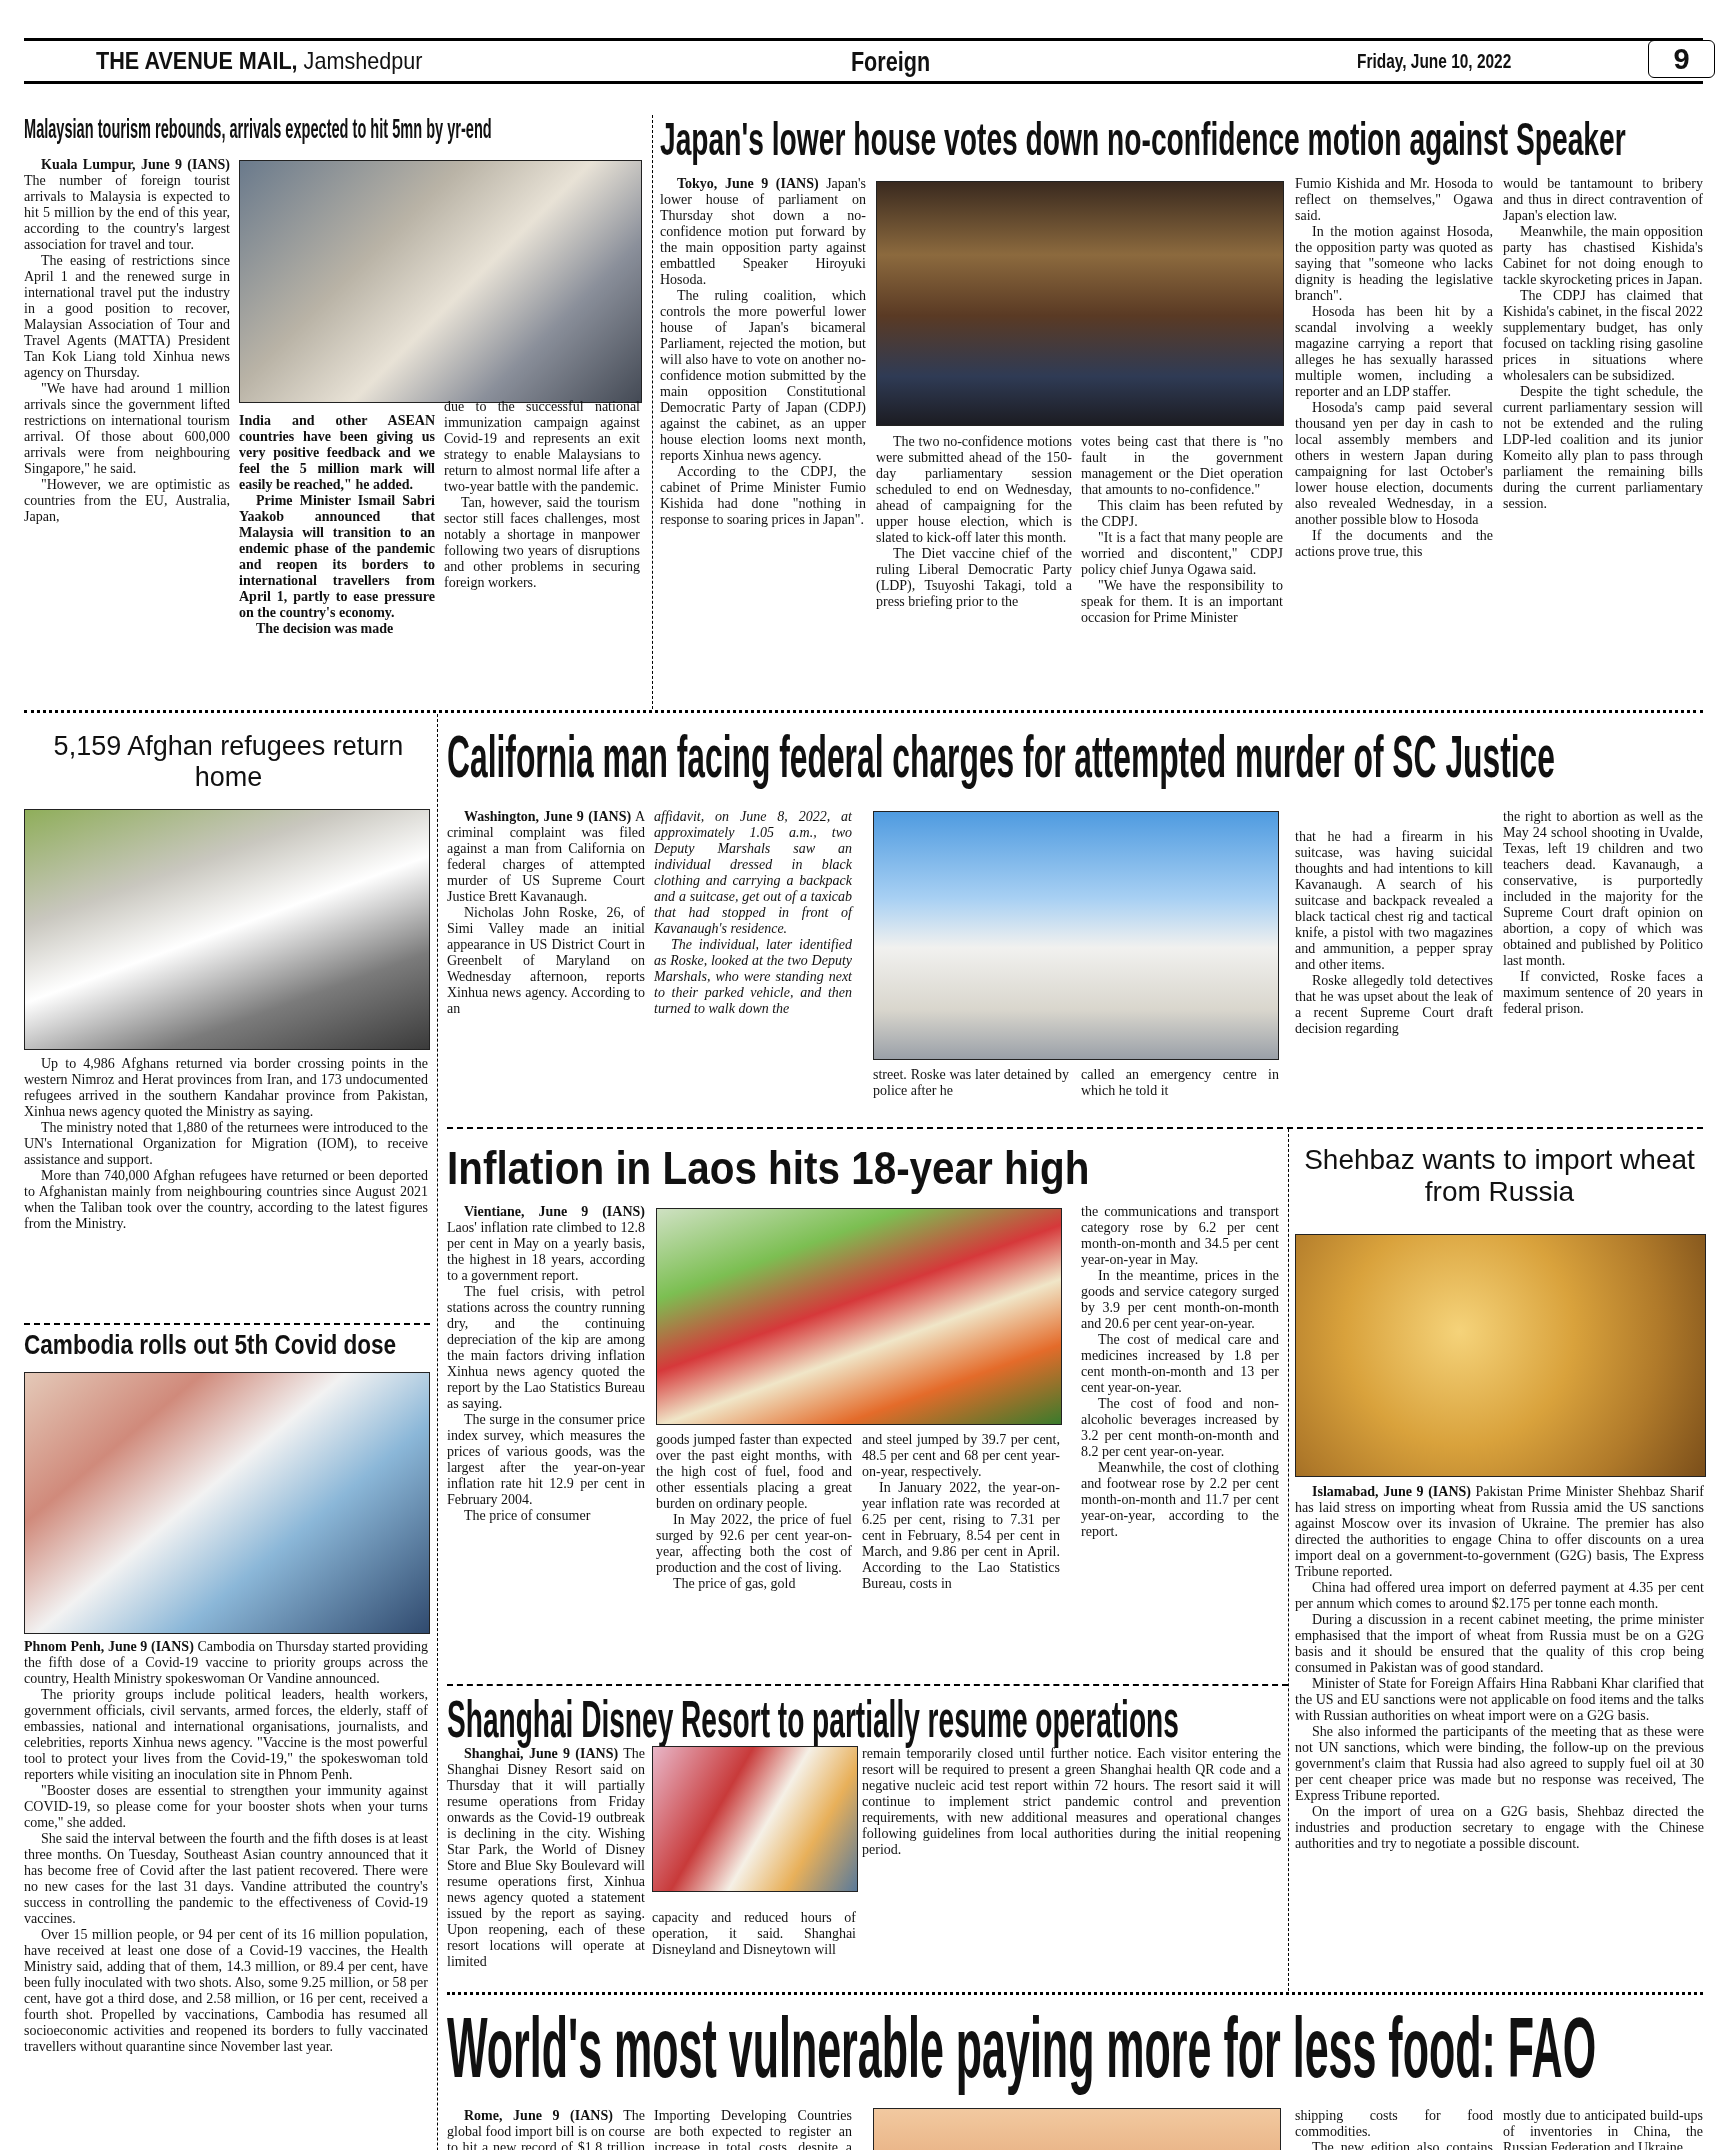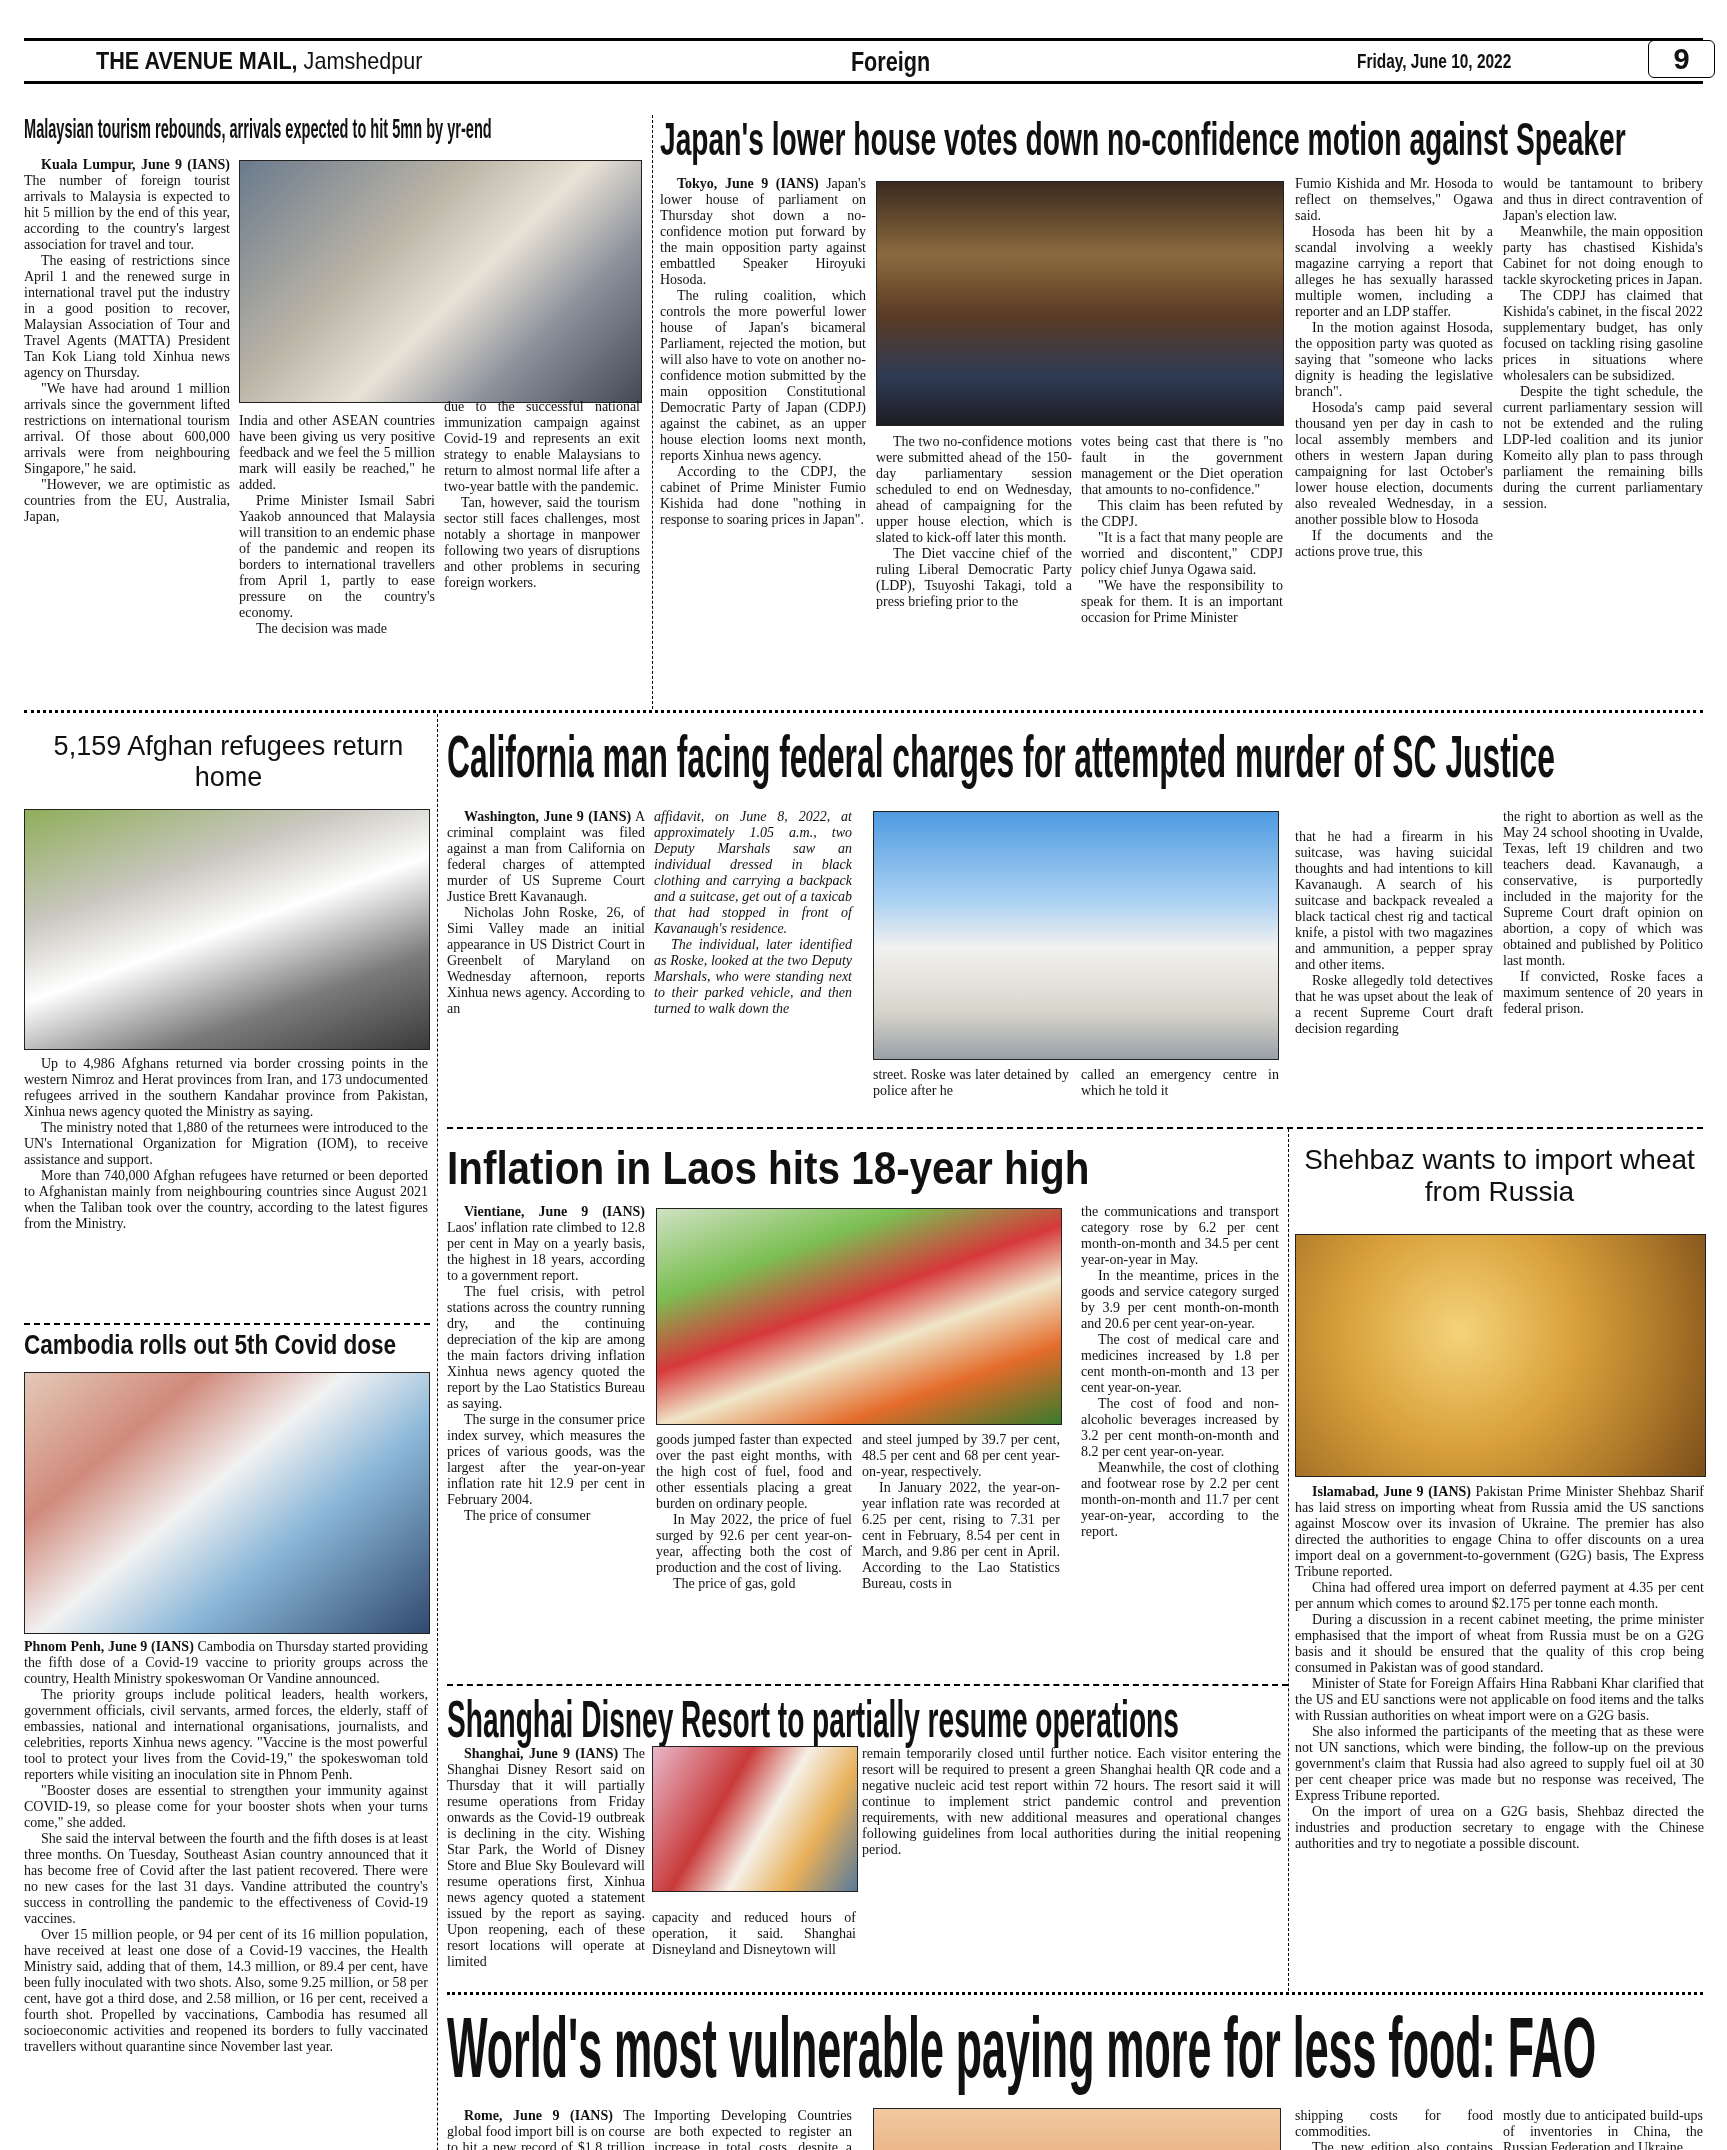--- a/index.html
+++ b/index.html
@@ -32,21 +32,21 @@
 </div>
 
 <div class="abs hl" style="left:24px;top:115px;font-size:28px;transform:scaleX(0.52);">Malaysian tourism rebounds, arrivals expected to hit 5mn by yr-end</div>
 <div class="abs col" style="left:24px;top:157px;width:206px;">
   <p><span class="dl">Kuala Lumpur, June 9 (IANS)</span> <span>The number of foreign tourist arrivals to Malaysia is expected to hit 5 million by the end of this year, according to the country's largest association for travel and tour.</span></p>
   <p>The easing of restrictions since April 1 and the renewed surge in international travel put the industry in a good position to recover, Malaysian Association of Tour and Travel Agents (MATTA) President Tan Kok Liang told Xinhua news agency on Thursday.</p>
   <p>"We have had around 1 million arrivals since the government lifted restrictions on international tourism arrival. Of those about 600,000 arrivals were from neighbouring Singapore," he said.</p>
   <p>"However, we are optimistic as countries from the EU, Australia, Japan,</p>
 </div>
 <div class="abs photo" style="left:239px;top:160px;width:401px;height:241px;background:linear-gradient(135deg,#6a7a8c 0%,#b9b3a6 35%,#e8e2d6 55%,#8a8f9a 75%,#444a55 100%);"></div>
-<div class="abs col" style="left:239px;top:413px;width:196px;">
+<div class="abs col" style="left:239px;top:413px;width:196px;font-weight:bold;">
   <p style="text-indent:0">India and other ASEAN countries have been giving us very positive feedback and we feel the 5 million mark will easily be reached," he added.</p>
   <p>Prime Minister Ismail Sabri Yaakob announced that Malaysia will transition to an endemic phase of the pandemic and reopen its borders to international travellers from April 1, partly to ease pressure on the country's economy.</p>
   <p>The decision was made</p>
 </div>
 <div class="abs col" style="left:444px;top:399px;width:196px;">
   <p style="text-indent:0">due to the successful national immunization campaign against Covid-19 and represents an exit strategy to enable Malaysians to return to almost normal life after a two-year battle with the pandemic.</p>
   <p>Tan, however, said the tourism sector still faces challenges, most notably a shortage in manpower following two years of disruptions and other problems in securing foreign workers.</p>
 </div>
 
 <div class="abs dash-v" style="left:652px;top:115px;height:594px;"></div>
@@ -63,22 +63,22 @@
   <p>The Diet vaccine chief of the ruling Liberal Democratic Party (LDP), Tsuyoshi Takagi, told a press briefing prior to the</p>
 </div>
 <div class="abs col" style="left:1081px;top:434px;width:202px;">
   <p style="text-indent:0">votes being cast that there is "no fault in the government management or the Diet operation that amounts to no-confidence."</p>
   <p>This claim has been refuted by the CDPJ.</p>
   <p>"It is a fact that many people are worried and discontent," CDPJ policy chief Junya Ogawa said.</p>
   <p>"We have the responsibility to speak for them. It is an important occasion for Prime Minister</p>
 </div>
 <div class="abs col" style="left:1295px;top:176px;width:198px;">
   <p style="text-indent:0">Fumio Kishida and Mr. Hosoda to reflect on themselves," Ogawa said.</p>
+  <p>In the motion against Hosoda, the opposition party was quoted as saying that "someone who lacks dignity is heading the legislative branch".</p>
   <p>Hosoda has been hit by a scandal involving a weekly magazine carrying a report that alleges he has sexually harassed multiple women, including a reporter and an LDP staffer.</p>
-  <p>In the motion against Hosoda, the opposition party was quoted as saying that "someone who lacks dignity is heading the legislative branch".</p>
   <p>Hosoda's camp paid several thousand yen per day in cash to local assembly members and others in western Japan during campaigning for last October's lower house election, documents also revealed Wednesday, in a another possible blow to Hosoda</p>
   <p>If the documents and the actions prove true, this</p>
 </div>
 <div class="abs col" style="left:1503px;top:176px;width:200px;">
   <p style="text-indent:0">would be tantamount to bribery and thus in direct contravention of Japan's election law.</p>
   <p>Meanwhile, the main opposition party has chastised Kishida's Cabinet for not doing enough to tackle skyrocketing prices in Japan.</p>
   <p>The CDPJ has claimed that Kishida's cabinet, in the fiscal 2022 supplementary budget, has only focused on tackling rising gasoline prices in situations where wholesalers can be subsidized.</p>
   <p>Despite the tight schedule, the current parliamentary session will not be extended and the ruling LDP-led coalition and its junior Komeito ally plan to pass through parliament the remaining bills during the current parliamentary session.</p>
 </div>
 

